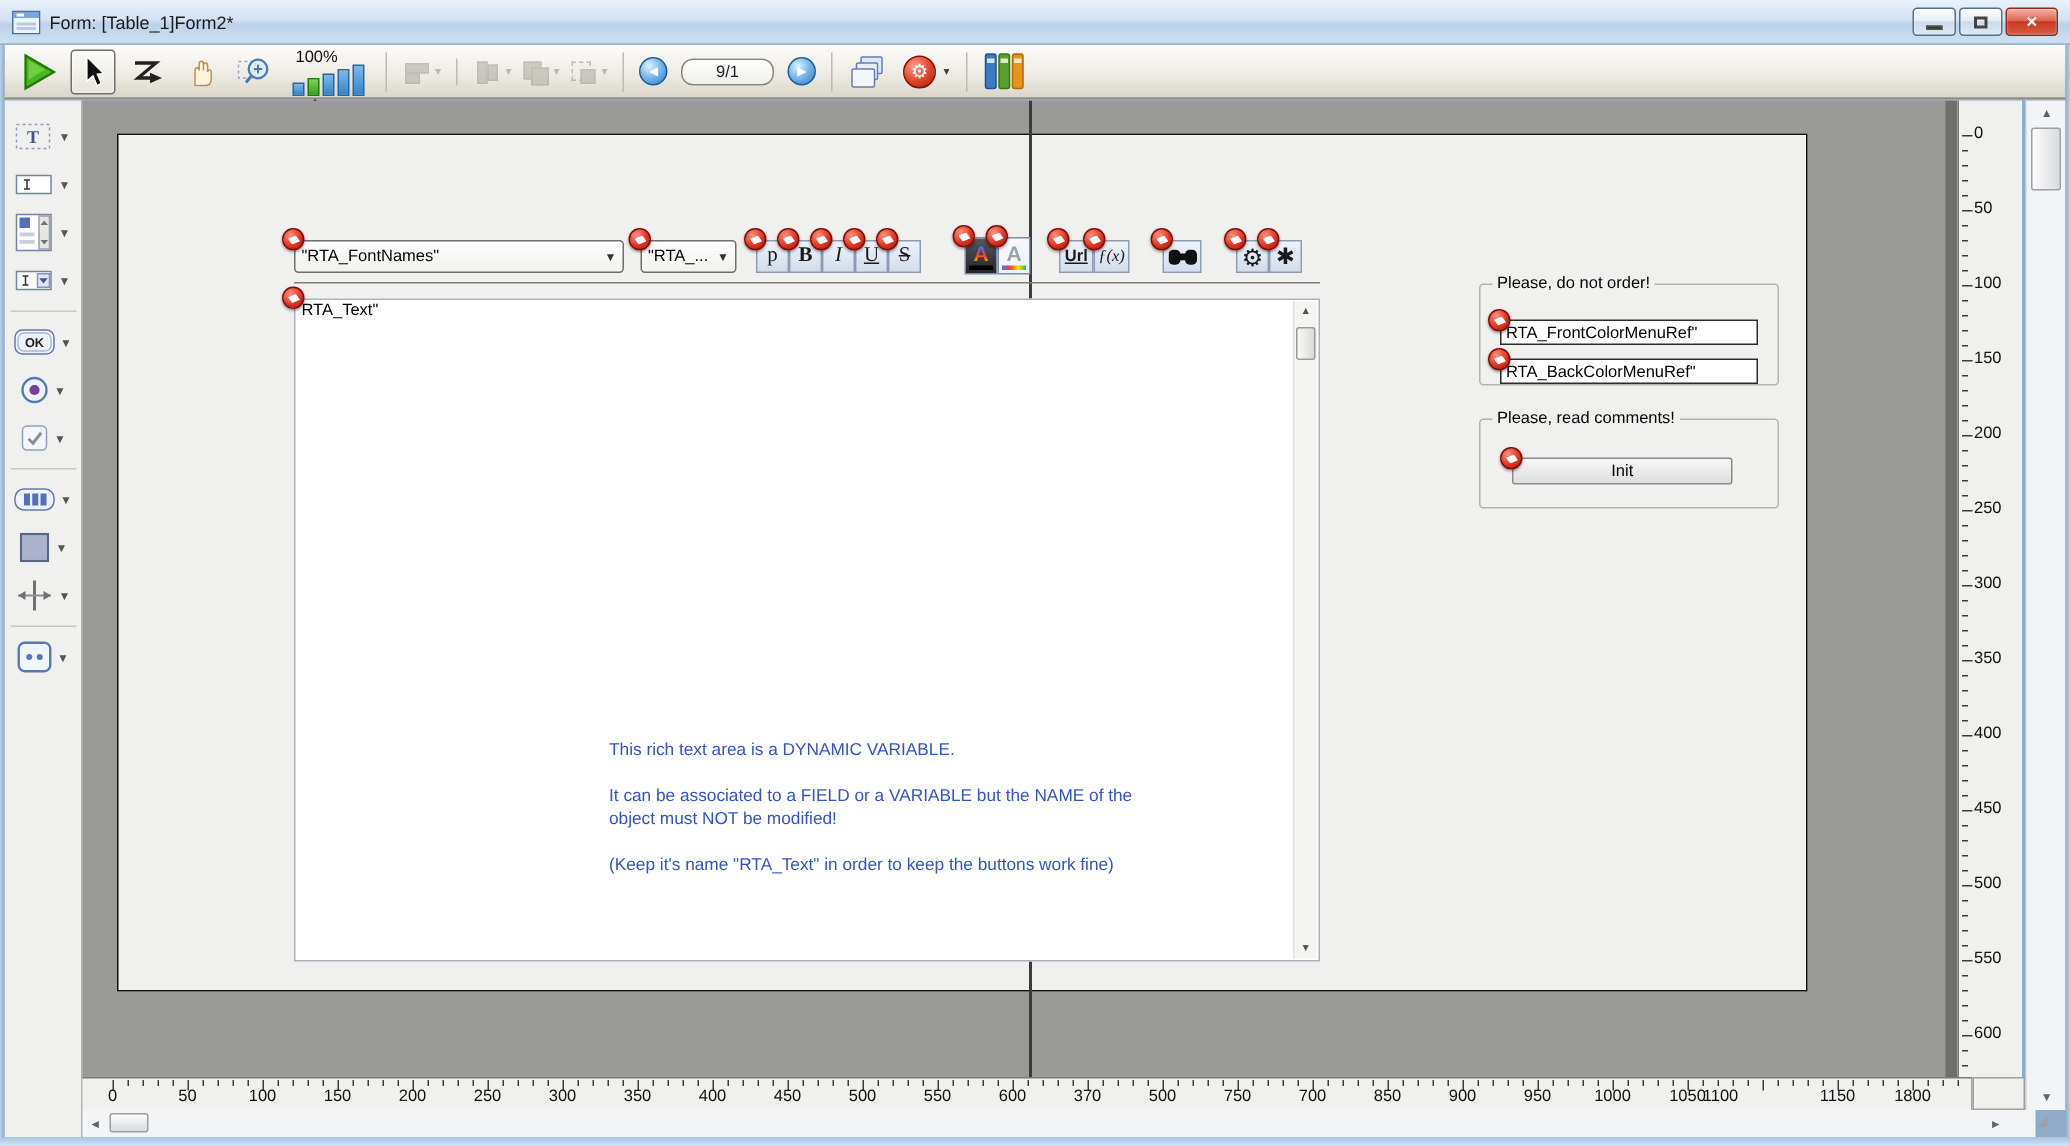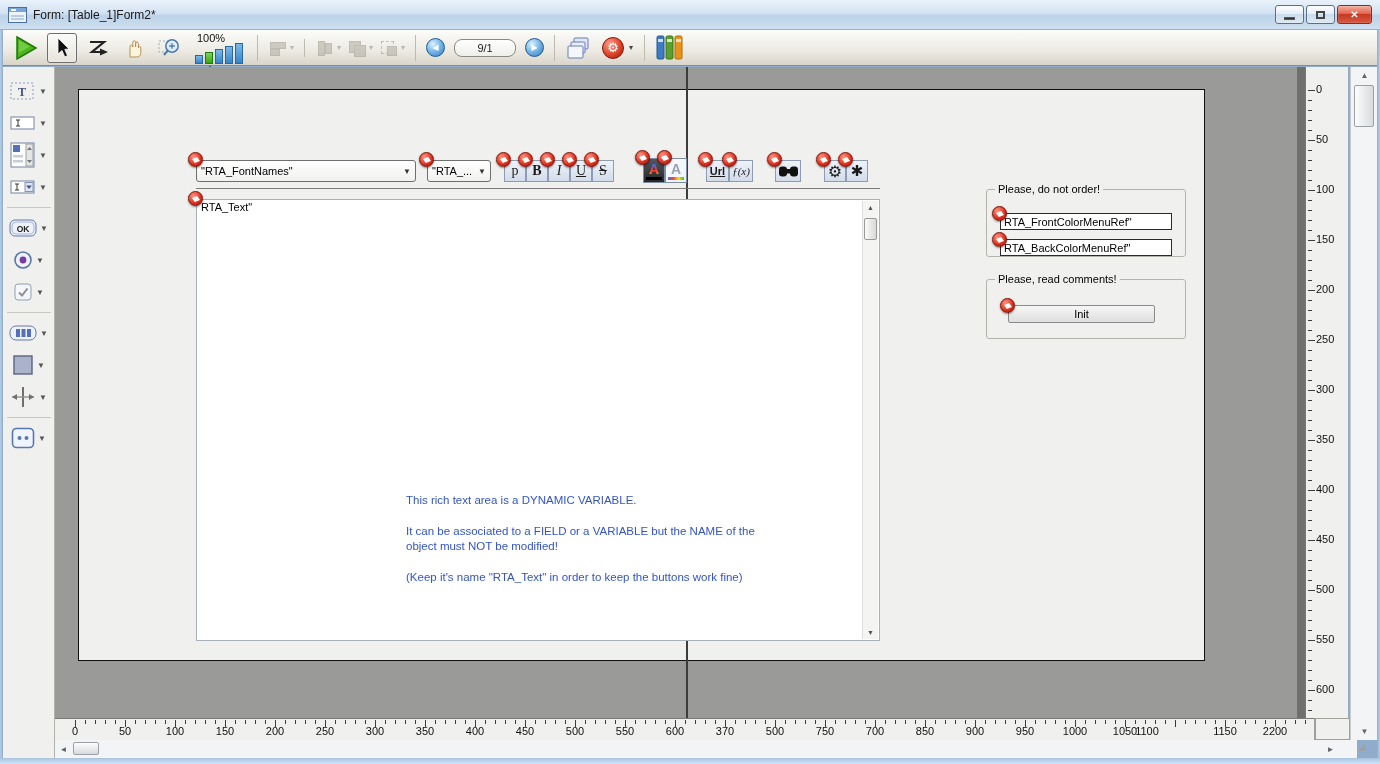--- a/index.html
+++ b/index.html
@@ -691,21 +691,21 @@
       <div class="tick" style="left: 1140px;"></div>
       <div class="tick" style="left: 1150px;"></div>
       <div class="tick" style="left: 1160px;"></div>
       <div class="tick major" style="left: 1170px;"></div>
       <div class="rlabel" style="left: 1170px;">1150</div>
       <div class="tick" style="left: 1180px;"></div>
       <div class="tick" style="left: 1190px;"></div>
       <div class="tick" style="left: 1200px;"></div>
       <div class="tick" style="left: 1210px;"></div>
       <div class="tick major" style="left: 1220px;"></div>
-      <div class="rlabel" style="left: 1220px;">2200</div>
+      <div class="rlabel" style="left: 1220px;">1800</div>
       <div class="tick" style="left: 1230px;"></div>
       <div class="tick" style="left: 1240px;"></div>
       <div class="tick" style="left: 1250px;"></div>
     </div>
 
   <div id="vscroll">
     <span class="sbtn" style="top:0">▲</span>
     <div id="vthumb"></div>
     <span class="sbtn" style="bottom:0">▼</span>
   </div>

